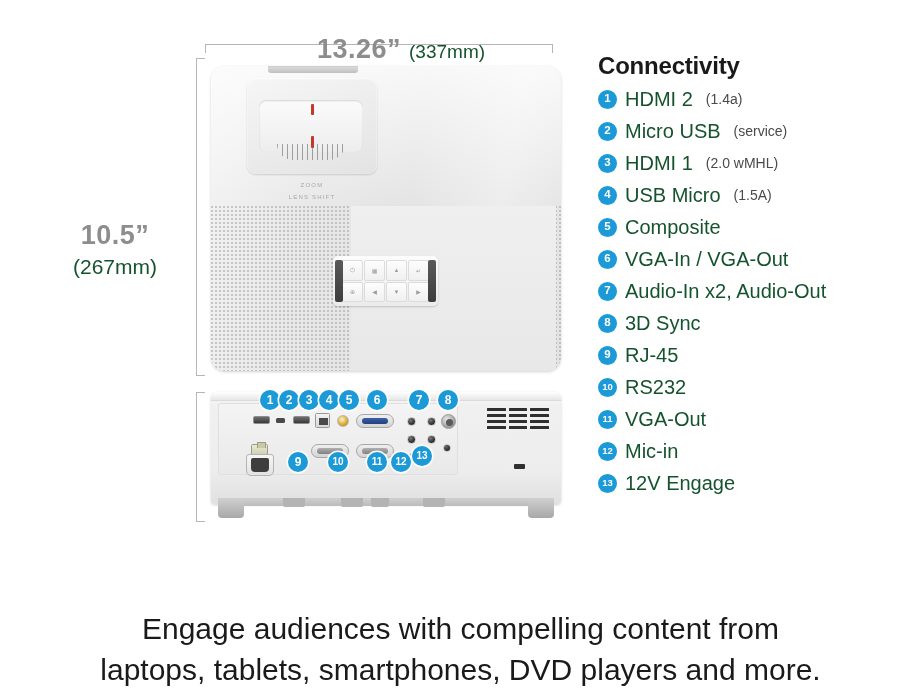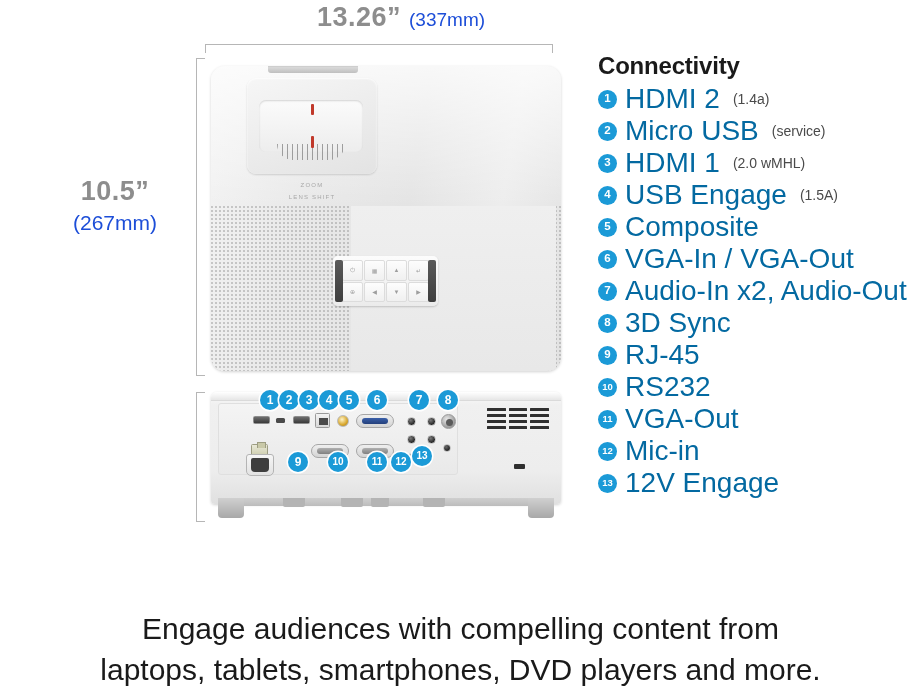--- a/index.html
+++ b/index.html
@@ -6,29 +6,29 @@
   html, body {
     width: 921px; height: 700px;
     background: #ffffff;
     font-family: "Liberation Sans", sans-serif;
     overflow: hidden;
   }
   #stage { position: relative; width: 921px; height: 700px; background:#fff; }
 
   
   .dim { position: absolute; color: #8d8d8d; text-align: center; }
-  .dim .big { font-weight: bold; letter-spacing: .5px; }
-  .dim .mm  { color: #1d4ed8; }
+  .dim .big { font-weight: bold; letter-spacing: .5px; margin-top: 32px; }
+  .dim .mm  { color: #14532d; }
 
   #dim-width { left: 236px; top: 2px; width: 330px; }
   #dim-width .big { font-size: 27px; }
   #dim-width .mm  { font-size: 19px; font-weight: normal; }
   #dim-width-row { display:flex; align-items:baseline; justify-content:center; gap:8px; }
 
-  #dim-height { left: 40px; top: 176px; width: 150px; }
+  #dim-height { left: 40px; top: 188px; width: 150px; }
   #dim-height .big { font-size: 27px; display:block; }
   #dim-height .mm  { font-size: 21px; display:block; margin-top: 4px; }
 
   #dim-depth { left: 40px; top: 424px; width: 150px; }
   #dim-depth .big { font-size: 27px; display:block; }
   #dim-depth .mm  { font-size: 21px; display:block; margin-top: 4px; }
 
   
   .guide { position: absolute; background: #b6b6b6; }
   #guide-top      { left: 205px; top: 44px;  width: 348px; height: 1px; }
@@ -289,21 +289,21 @@
     display:flex; align-items:center; gap:8px; height:32px;
   }
   .conn-bullet {
     flex:0 0 auto;
     width:19px; height:19px; border-radius:50%;
     background:#1b9ad7; color:#fff;
     font-size:11.5px; font-weight:bold;
     display:flex; align-items:center; justify-content:center; line-height:1;
   }
   .conn-bullet.two { font-size:9.5px; }
-  .conn-label { font-size:28px; color:#0369a1; white-space:nowrap; }
+  .conn-label { font-size:20px; color:#14532d; white-space:nowrap; }
   .conn-note  { font-size:14px; color:#4a4a4a; margin-left:5px; }
 
   
   #headline {
     position:absolute; left:0; top:545px; width:921px; text-align:center;
     font-size:41px; line-height:1; white-space:nowrap;
   }
   #headline .accent { color:#29a3e0; font-weight:bold; }
   #headline .rest   { color:#111111; }
 
@@ -466,21 +466,21 @@
           <span class="conn-label">Micro USB</span>
           <span class="conn-note">(service)</span>
         </div>
         <div class="conn-row">
           <span class="conn-bullet">3</span>
           <span class="conn-label">HDMI 1</span>
           <span class="conn-note">(2.0 wMHL)</span>
         </div>
         <div class="conn-row">
           <span class="conn-bullet">4</span>
-          <span class="conn-label">USB Engage</span>
+          <span class="conn-label">USB Micro</span>
           <span class="conn-note">(1.5A)</span>
         </div>
         <div class="conn-row">
           <span class="conn-bullet">5</span>
           <span class="conn-label">Composite</span>
         </div>
         <div class="conn-row">
           <span class="conn-bullet">6</span>
           <span class="conn-label">VGA-In / VGA-Out</span>
         </div>

